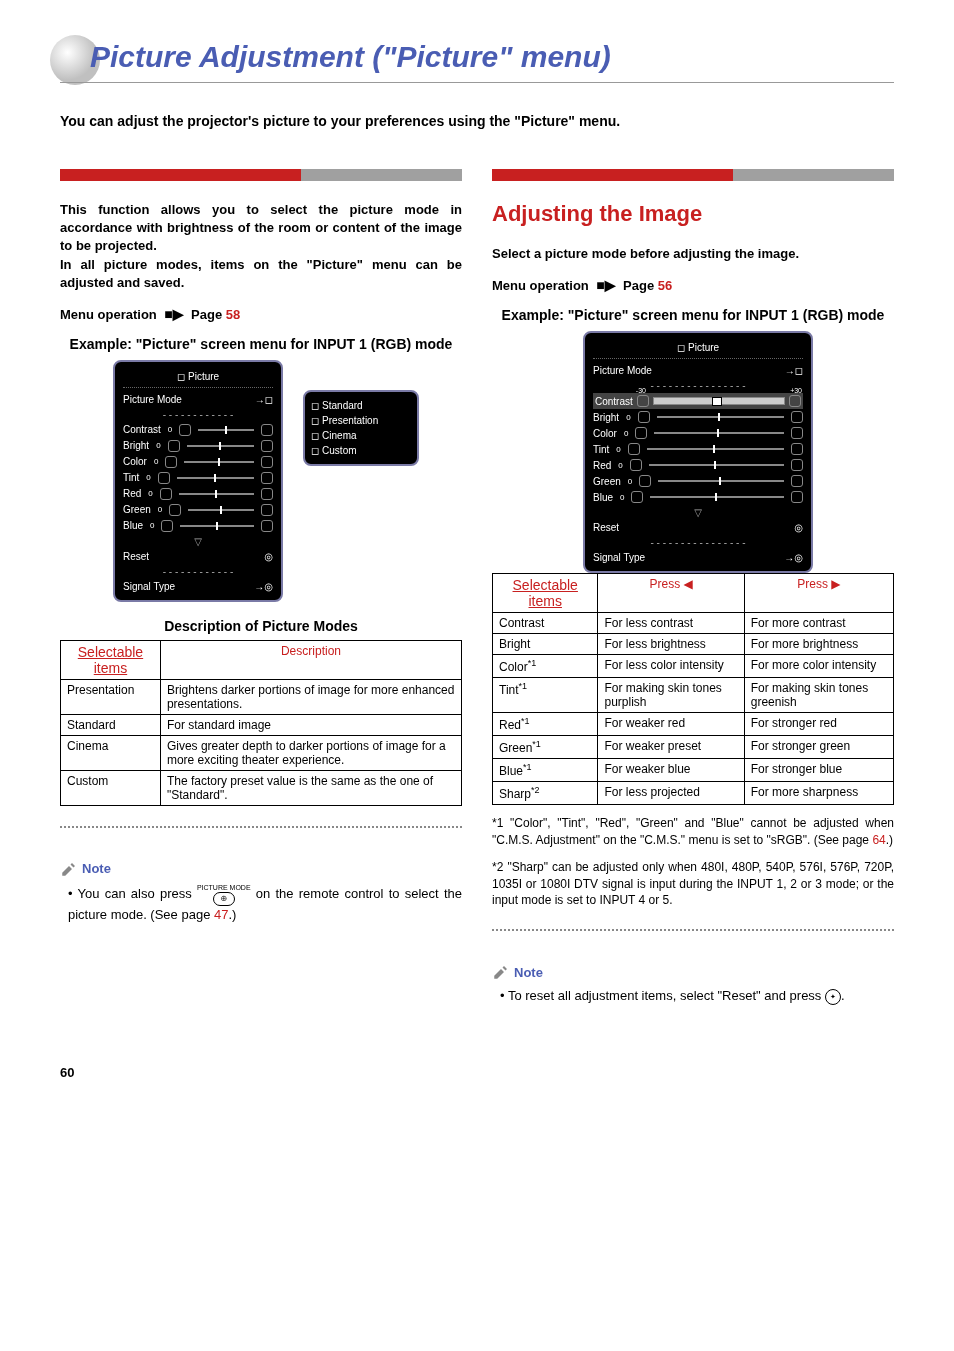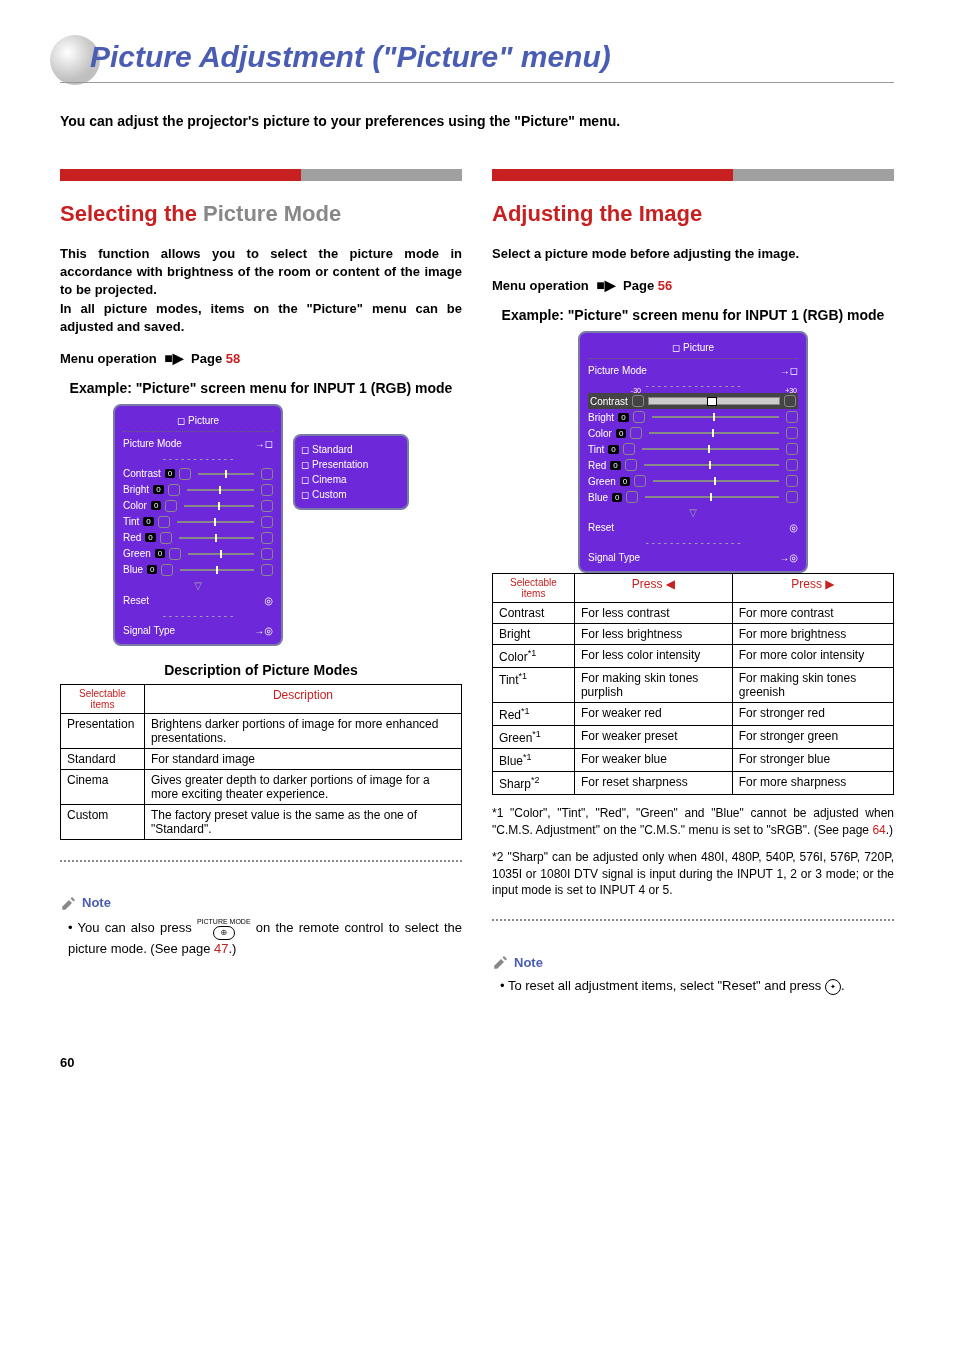--- a/index.html
+++ b/index.html
@@ -84,27 +84,28 @@
     text-align: center;
     margin: 14px 0 8px 0;
   }
   
   .osd-row {
     display: flex;
     gap: 10px;
     justify-content: center;
   }
   .osd {
-    background: #6d28d9;
+    background: #000000;
     color: #fff;
     border: 2px solid #7a7aa6;
     border-radius: 8px;
     padding: 6px 8px;
     font-size: 10px;
     width: 150px;
+    margin-left: 10px;
   }
   .osd-small {
     width: 100px;
     align-self: flex-start;
     margin-top: 30px;
     padding: 6px 6px;
   }
   .osd-wide { width: 210px; }
   .osd-header {
     text-align: center;
@@ -175,21 +176,22 @@
     padding: 3px 6px;
     text-align: left;
     vertical-align: top;
   }
   table.data th {
     color: #c82020;
     font-weight: normal;
     text-align: center;
   }
   table.data th.sel {
-    font-size: 10px;
+    font-size: 14px;
+    text-decoration: underline;
   }
   .note-sep {
     border: none;
     border-top: 2px dotted #888;
     margin: 20px 0 4px 0;
   }
   .note-label {
     display: flex;
     align-items: center;
     gap: 4px;
@@ -263,23 +265,20 @@
 </div>
 
 <div class="intro">You can adjust the projector's picture to your preferences using the "Picture" menu.</div>
 
 <div class="columns">
 
   <div class="col">
     <div class="section-bar">
       <div class="bar-red"></div>
         <div class="bar-gray"></div>
-    </div>
-    <div class="section-title">
-      <span>Selecting the </span><span class="sub">Picture Mode</span>
     </div>
     <div class="body-text bold" style="white-space:pre-line;">This function allows you to select the picture mode in accordance with brightness of the room or content of the image to be projected.
 In all picture modes, items on the "Picture" menu can be adjusted and saved.</div>
     <div class="menu-op">
       <span>Menu operation</span>
       <span class="arrow">&nbsp;■▶&nbsp;</span>
       <span>Page</span>
       <span class="page-ref">58</span>
     </div>
     <div class="example-caption">Example: "Picture" screen menu for INPUT 1 (RGB) mode</div>
@@ -540,21 +539,21 @@
             <td>For weaker preset</td>
             <td>For stronger green</td>
           </tr>
           <tr>
             <td>Blue<span class="sup">*1</span></td>
             <td>For weaker blue</td>
             <td>For stronger blue</td>
           </tr>
           <tr>
             <td>Sharp<span class="sup">*2</span></td>
-            <td>For reset sharpness</td>
+            <td>For less projected</td>
             <td>For more sharpness</td>
           </tr>
         </tbody>
     </table>
 
     <div class="footnote">
       <span>*1 "Color", "Tint", "Red", "Green" and "Blue" cannot be adjusted when "C.M.S. Adjustment" on the "C.M.S." menu is set to "sRGB". (See page </span><span class="page-ref">64</span><span>.)</span>
     </div>
     <div class="footnote">*2 "Sharp" can be adjusted only when 480I, 480P, 540P, 576I, 576P, 720P, 1035I or 1080I DTV signal is input during the INPUT 1, 2 or 3 mode; or the input mode is set to INPUT 4 or 5.</div>
 

